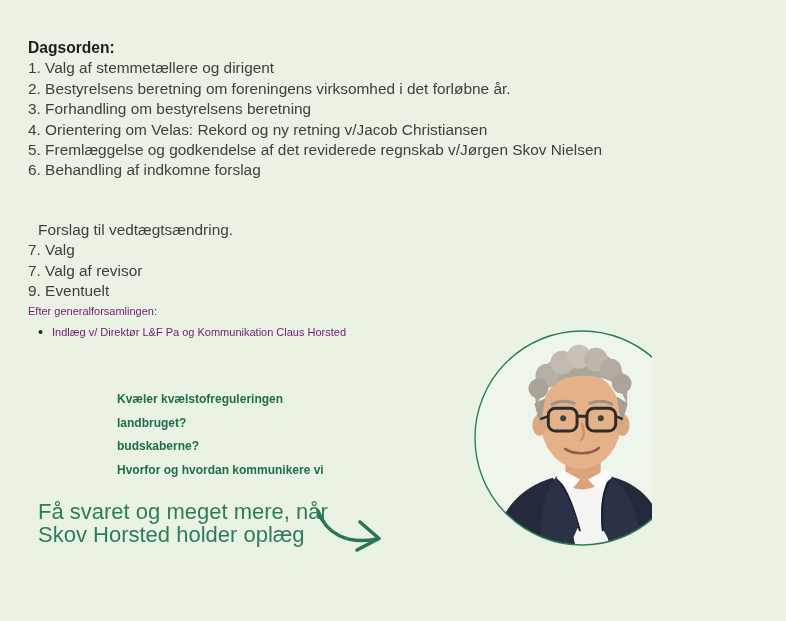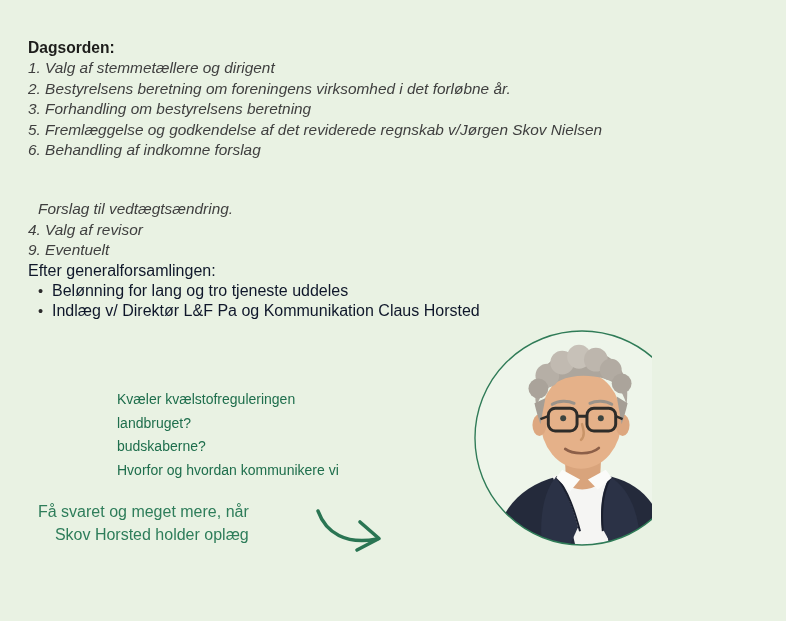--- a/index.html
+++ b/index.html
@@ -10,56 +10,57 @@
     --green:#2e7d5a;
     --circle-border:#2f7b57;
   }
   *{margin:0;padding:0;box-sizing:border-box;}
   html,body{width:786px;height:621px;}
   body{font-family:"Liberation Sans",sans-serif;background:var(--bg);}
   .page{position:relative;width:652px;height:621px;background:var(--bg);overflow:hidden;}
 
   .agenda{position:absolute;left:28px;top:38px;font-size:15.4px;line-height:20.4px;color:var(--text);}
   .agenda-title{font-weight:bold;color:var(--heading);font-size:15.6px;}
-  .agenda-line{white-space:nowrap;font-style:italic;}
+  .agenda-line{white-space:nowrap;}
   .agenda-line.indent{padding-left:10px;margin-top:39px;}
 
-  .after-section{font-size:16px;line-height:20.4px;color:#0f172a;}
+  .after-section{font-size:11px;line-height:20.4px;color:#701a75;}
   .after-title{margin-top:0px;}
   .bullet-list{list-style:none;}
   .bullet-item{position:relative;padding-left:24px;white-space:nowrap;}
   .bullet-item::before{content:"•";position:absolute;left:10px;top:0;font-size:14.6px;color:#2b2b2b;}
 
-  .question-block{position:absolute;left:117px;top:388px;font-size:14px;line-height:23.5px;font-weight:normal;color:var(--green-dark);}
-  .cta-block{position:absolute;left:38px;top:501px;font-size:16px;line-height:22.5px;color:var(--green);text-align:right;}
+  .question-block{position:absolute;left:117px;top:388px;font-size:12px;line-height:23.5px;font-weight:bold;color:var(--green-dark);}
+  .cta-block{position:absolute;left:38px;top:501px;font-size:22px;line-height:22.5px;color:var(--green);}
 
   .arrow-wrap{position:absolute;left:311px;top:502px;width:80px;height:56px;}
 
   .photo-wrap{position:absolute;left:473px;top:329px;width:218px;height:218px;}
 </style>
 </head>
 <body>
 
 <div class="page">
 
   <div class="agenda">
     <div class="agenda-title">Dagsorden:</div>
     <div class="agenda-line">1. Valg af stemmetællere og dirigent</div>
     <div class="agenda-line">2. Bestyrelsens beretning om foreningens virksomhed i det forløbne år.</div>
     <div class="agenda-line">3. Forhandling om bestyrelsens beretning</div>
+    <div class="agenda-line">4. Orientering om Velas: Rekord og ny retning v/Jacob Christiansen</div>
     <div class="agenda-line">5. Fremlæggelse og godkendelse af det reviderede regnskab v/Jørgen Skov Nielsen</div>
     <div class="agenda-line">6. Behandling af indkomne forslag</div>
     <div class="agenda-line indent">Forslag til vedtægtsændring.</div>
-    <div class="agenda-line">4. Valg af revisor</div>
+    <div class="agenda-line">7. Valg</div>
+    <div class="agenda-line">7. Valg af revisor</div>
     <div class="agenda-line">9. Eventuelt</div>
 
     <div class="after-section">
       <div class="after-title">Efter generalforsamlingen:</div>
       <ul class="bullet-list">
-        <li class="bullet-item">Belønning for lang og tro tjeneste uddeles</li>
         <li class="bullet-item">Indlæg v/ Direktør L&amp;F Pa og Kommunikation Claus Horsted</li>
       </ul>
     </div>
   </div>
 
   <div class="question-block">
     <div>Kvæler kvælstofreguleringen</div>
     <div>landbruget?</div>
     <div>budskaberne?</div>
     <div>Hvorfor og hvordan kommunikere vi</div>

